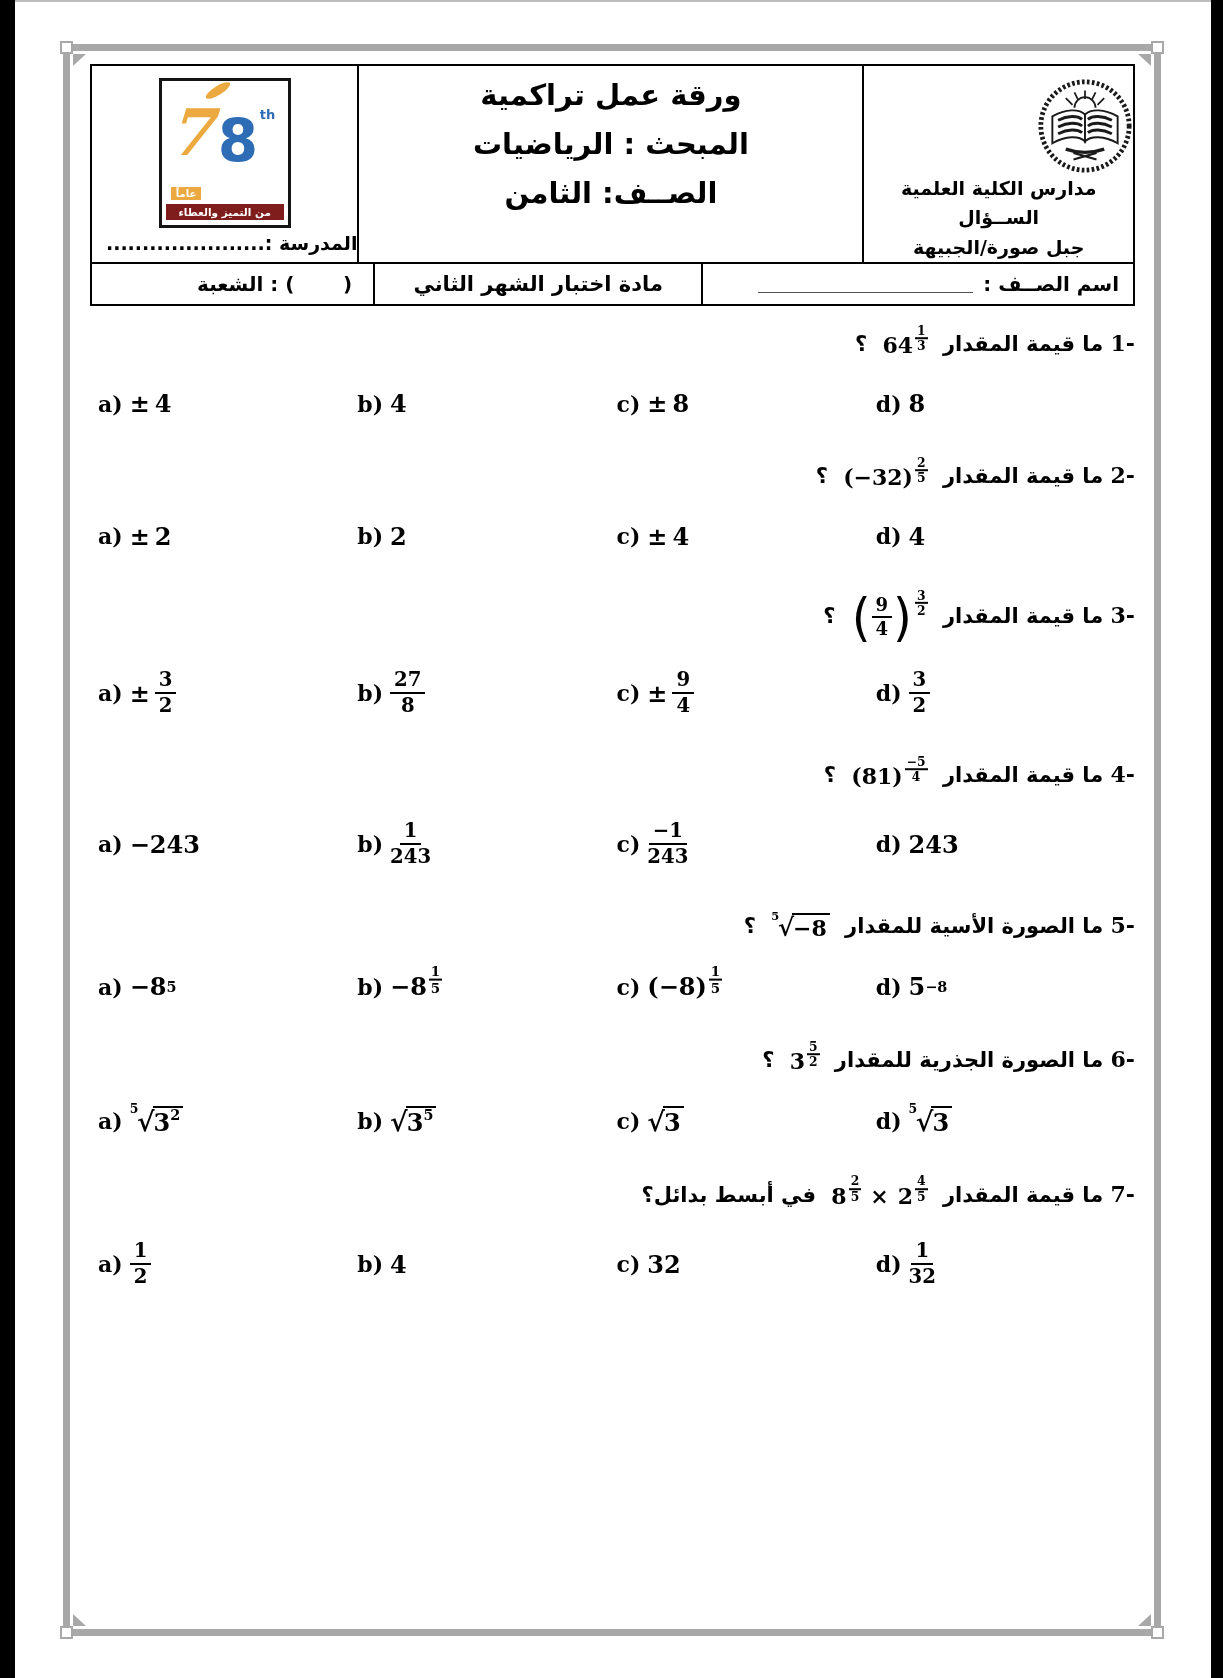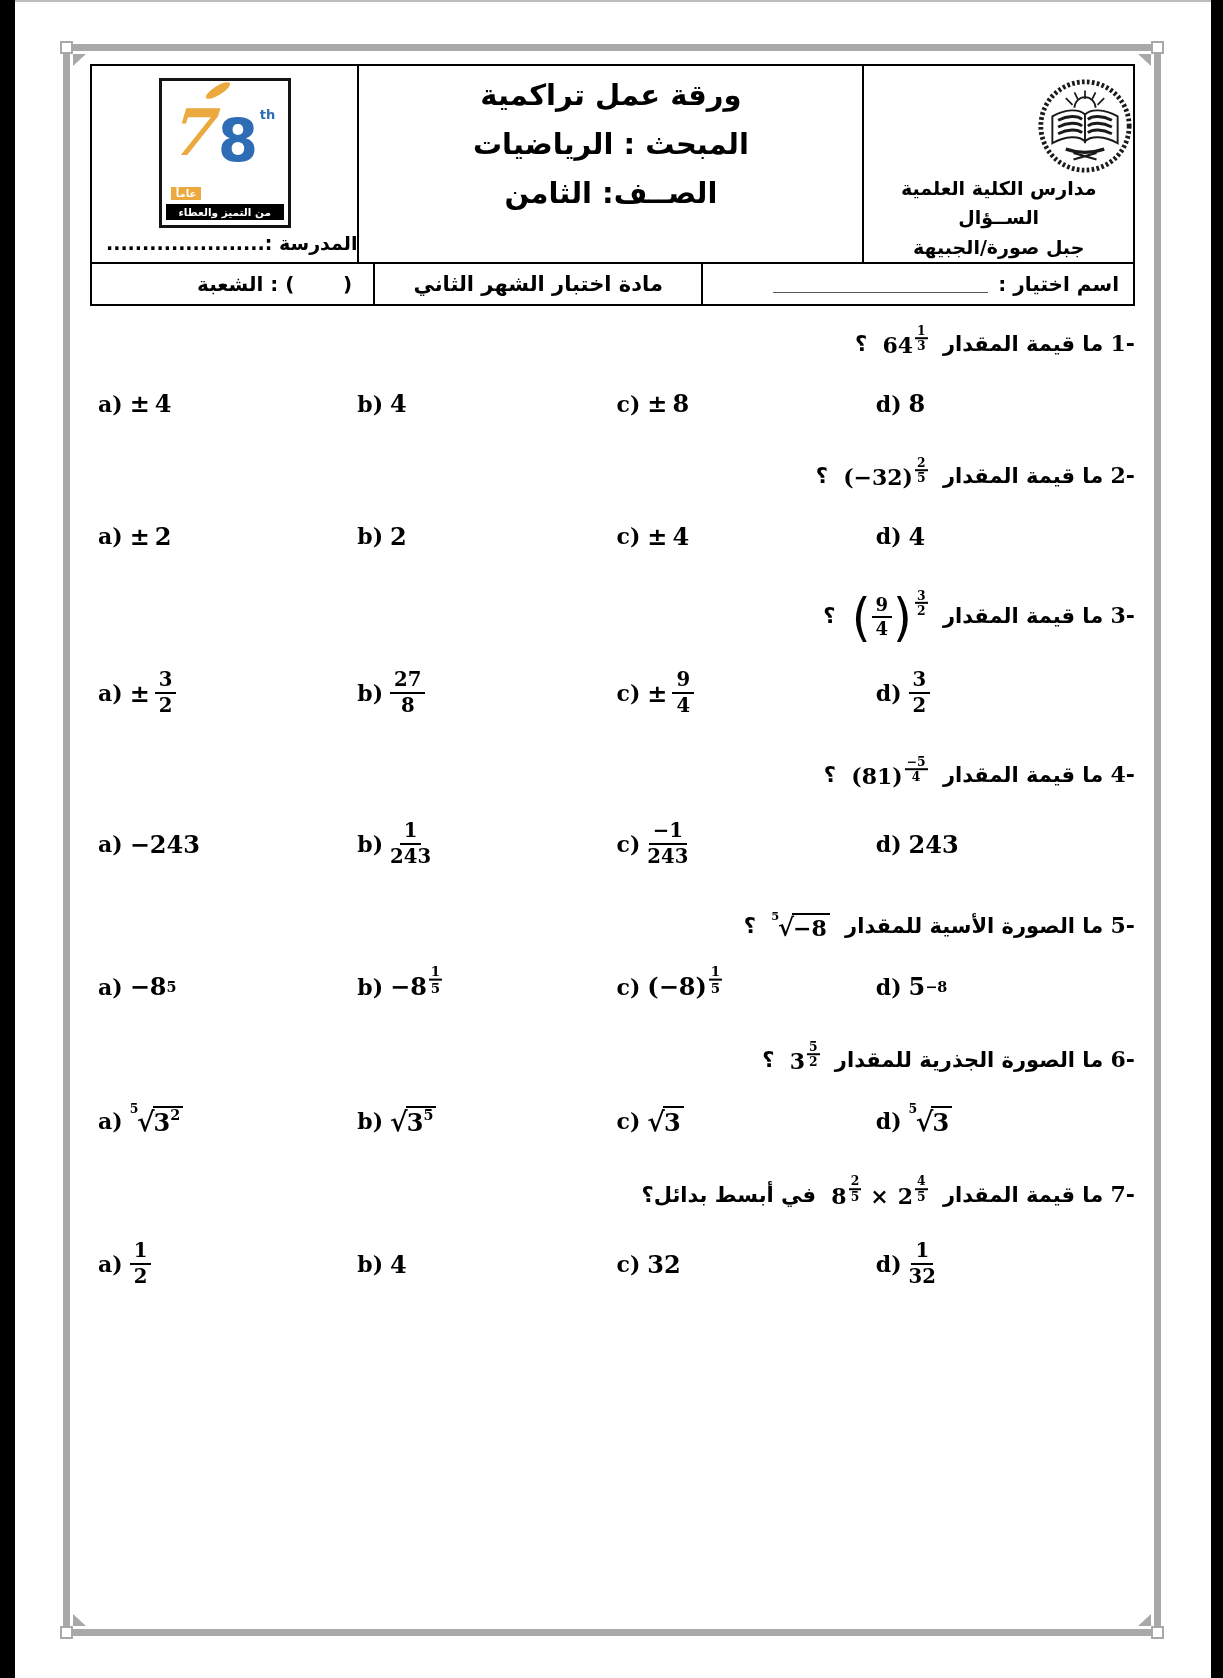--- a/index.html
+++ b/index.html
@@ -34,21 +34,21 @@
   .tline{font-size:29px;font-weight:bold;direction:rtl;}
   .l78{position:relative;width:126px;height:144px;border:3px solid #141414;margin:12px auto 0;background:#fff;}
   .wheat{position:absolute;left:42px;top:5px;width:28px;height:9px;border-radius:50%;
          background:#EBA93F;transform:rotate(-32deg);}
   .seven{position:absolute;left:12px;top:14px;font:bold italic 64px "DejaVu Serif",serif;
          color:#EBA93F;transform:skewX(-6deg);}
   .eight{position:absolute;left:56px;top:26px;font:bold 58px "DejaVu Sans",sans-serif;color:#2E6CB5;}
   .lth{position:absolute;left:98px;top:26px;font-size:13px;font-weight:bold;color:#2E6CB5;}
   .chip{position:absolute;left:9px;bottom:25px;background:#EBA93F;color:#fff;
         font-size:10px;font-weight:bold;padding:1px 5px;direction:rtl;}
-  .band{position:absolute;left:4px;right:4px;bottom:5px;background:#000000;color:#fff;
+  .band{position:absolute;left:4px;right:4px;bottom:5px;background:#7f1d1d;color:#fff;
         font-size:10.5px;font-weight:bold;text-align:center;padding:2px 0;direction:rtl;}
   .schoolfield{margin-top:auto;margin-bottom:8px;padding-right:0;text-align:right;
                font-weight:bold;font-size:19px;direction:rtl;}
   .c-name{border-left:2px solid #000;direction:rtl;text-align:right;padding-right:14px;
           font-size:20px;font-weight:bold;display:flex;align-items:center;}
   .blank{display:inline-block;width:215px;border-bottom:1.5px solid #555;height:16px;margin-right:10px;}
   .c-subj{border-left:2px solid #000;display:flex;align-items:center;justify-content:center;
           font-size:21px;font-weight:bold;direction:rtl;margin-left:21px;}
   .c-sect{display:flex;align-items:center;justify-content:flex-end;padding-left:20px;
           font-size:20px;font-weight:bold;direction:ltr;}
@@ -140,21 +140,21 @@
             <span class="eight">8</span>
             <span class="lth">th</span>
             <span class="chip">عاماً</span>
             <div class="band">من التميز والعطاء</div>
           </div>
           <div class="schoolfield">المدرسة :......................</div>
         </div>
       </div>
       <div class="hrow2">
         <div class="c-name">
-          <span>اسم اختيار :</span>
+          <span>اسم الصــف :</span>
           <span class="blank"></span>
         </div>
         <div class="c-subj">مادة اختبار الشهر الثاني</div>
         <div class="c-sect">الشعبة : (&nbsp;&nbsp;&nbsp;&nbsp;&nbsp;&nbsp;&nbsp;)</div>
       </div>
     </div>
 
 
     <div id="questions">
         <div class="qblock">

